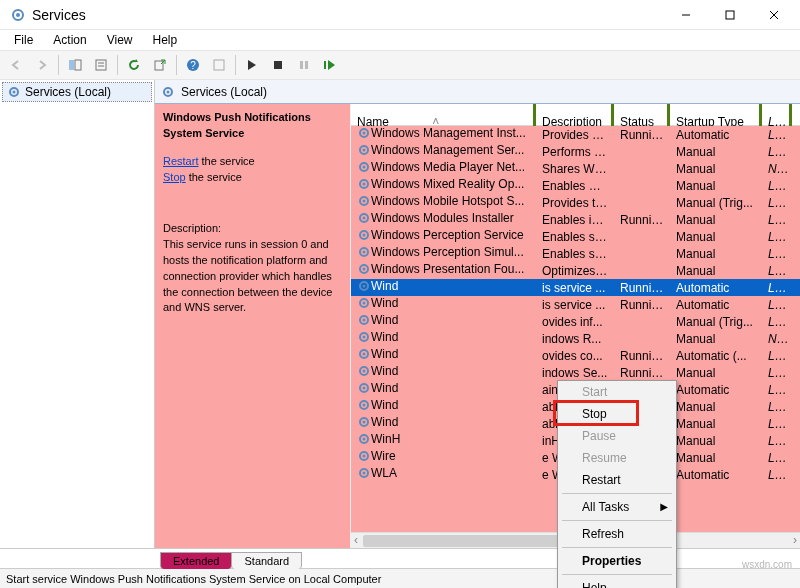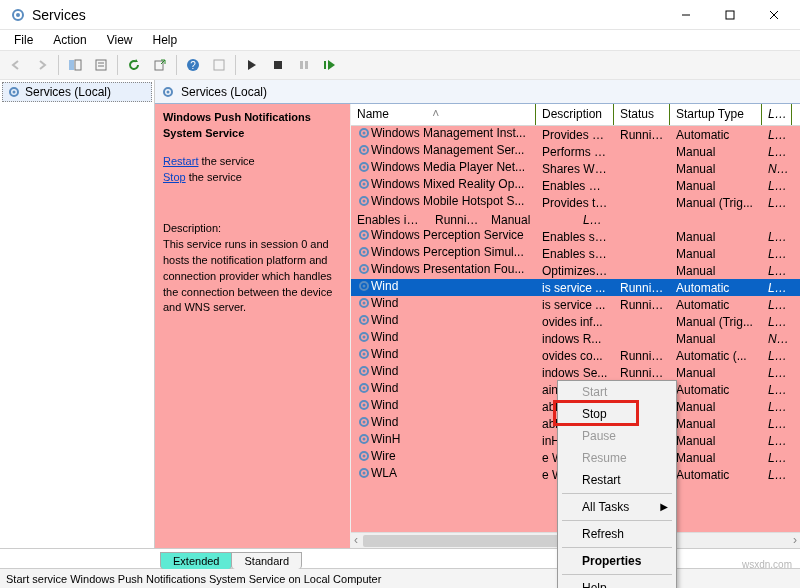--- a/index.html
+++ b/index.html
@@ -31,21 +31,21 @@
 
   
   .desc-panel { width: 195px; padding: 6px 8px; font-size: 11px; line-height: 1.45; }
   .desc-panel .svc-name { font-weight: bold; margin-bottom: 12px; }
   .desc-panel .link-line a { color: #0645c9; text-decoration: underline; cursor: pointer; }
   .desc-panel .desc-label { margin-top: 35px; }
 
   
   .svc-list { flex: 1; display: flex; flex-direction: column; overflow: hidden; border-left: 1px solid #eee; }
   .svc-head { display: flex; height: 22px; border-bottom: 1px solid #d8d8d8; font-size: 12px; background: #fff; }
-  .svc-head .col { padding: 3px 6px; border-right: 1px solid #4d7c0f; white-space: nowrap; overflow: hidden; text-overflow: ellipsis; }
+  .svc-head .col { padding: 11px 6px; border-right: 3px solid #4d7c0f; white-space: nowrap; overflow: hidden; text-overflow: ellipsis; }
   .svc-rows { flex: 1; overflow: hidden; position: relative; }
   .svc-row { display: flex; height: 17px; font-size: 12px; align-items: center; }
   .svc-row .col { padding: 0 6px; white-space: nowrap; overflow: hidden; text-overflow: ellipsis; }
   .svc-row.selected { background: #0a63c6; color: #fff; }
   .ri { display: inline-flex; align-items: flex-start; }
   .ri svg { flex: 0 0 14px; }
 
   .c-name { width: 185px; }
   .c-desc { width: 78px; }
   .c-status { width: 56px; }
@@ -57,21 +57,21 @@
   .ctx-menu .ctx-item { padding: 4px 14px 4px 24px; position: relative; }
   .ctx-menu .ctx-item.dis { color: #9a9a9a; }
   .ctx-menu .ctx-item.bold { font-weight: bold; }
   .ctx-menu .ctx-sep { height: 1px; background: #c5c5c5; margin: 2px 4px; }
   .ctx-menu .ctx-item .sub { position: absolute; right: 8px; top: 5px; font-size: 10px; }
   .ctx-highlight { position: absolute; border: 3px solid #e2231a; left: 398px; top: 320px; width: 86px; height: 26px; z-index: 60; pointer-events: none; }
 
   
   .tabs { height: 20px; display: flex; align-items: flex-end; background: #fff; padding-left: 160px; border-top: 1px solid #ccc;}
   .tabs .tab { padding: 2px 12px; font-size: 11px; border: 1px solid #aaa; border-bottom: none; margin-right: -1px; background: #f4f4f4; border-radius: 0 0 4px 4px; position: relative; top: 1px;}
-  .tabs .tab.active { background: #5eead4; }
+  .tabs .tab.active { background: #be185d; }
   .statusbar { height: 20px; padding: 2px 6px; font-size: 11px; border-top: 1px solid #ccc; background: #f4f4f4; display:flex; align-items:center; }
   .watermark { position: absolute; right: 8px; bottom: 18px; font-size: 10px; color: #b8b8b8; }
   .scroll-x { height: 16px; background: #f0f0f0; border-top: 1px solid #ddd; display:flex; }
   .scroll-x .thumb { width: 200px; height: 12px; margin: 2px; background: #cfcfcf; border-radius: 2px; }
 
   
   .gear { stroke: #5a8cc0; fill: none; stroke-width: 2; }
 </style>
 </head>
 <body>
@@ -288,20 +288,27 @@
                     <circle cx="7" cy="7" r="1.5" fill="#5a8cc0"></circle>
                   </svg>
                   <span>Windows Mobile Hotspot S...</span>
                 </span></div>
               <div class="col c-desc">Provides th...</div>
               <div class="col c-status"></div>
               <div class="col c-startup">Manual (Trig...</div>
               <div class="col c-log">Loca</div>
             </div>
             <div class="svc-row">
+              <div class="col c-name"><span class="ri">
+                  <svg width="14" height="14">
+                    <circle cx="7" cy="7" r="4" stroke="#5a8cc0" fill="none" stroke-width="2"></circle>
+                    <circle cx="7" cy="7" r="1.5" fill="#5a8cc0"></circle>
+                  </svg>
+                  <span>Windows Modules Installer</span>
+                </span></div>
               <div class="col c-desc">Enables inst...</div>
               <div class="col c-status">Running</div>
               <div class="col c-startup">Manual</div>
               <div class="col c-log">Loca</div>
             </div>
             <div class="svc-row">
               <div class="col c-name"><span class="ri">
                   <svg width="14" height="14">
                     <circle cx="7" cy="7" r="4" stroke="#5a8cc0" fill="none" stroke-width="2"></circle>
                     <circle cx="7" cy="7" r="1.5" fill="#5a8cc0"></circle>

